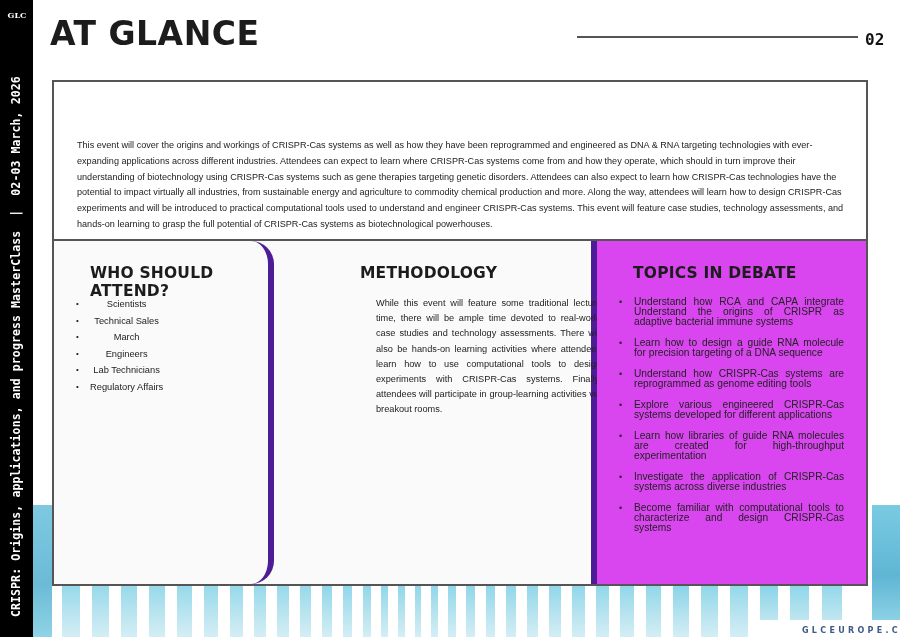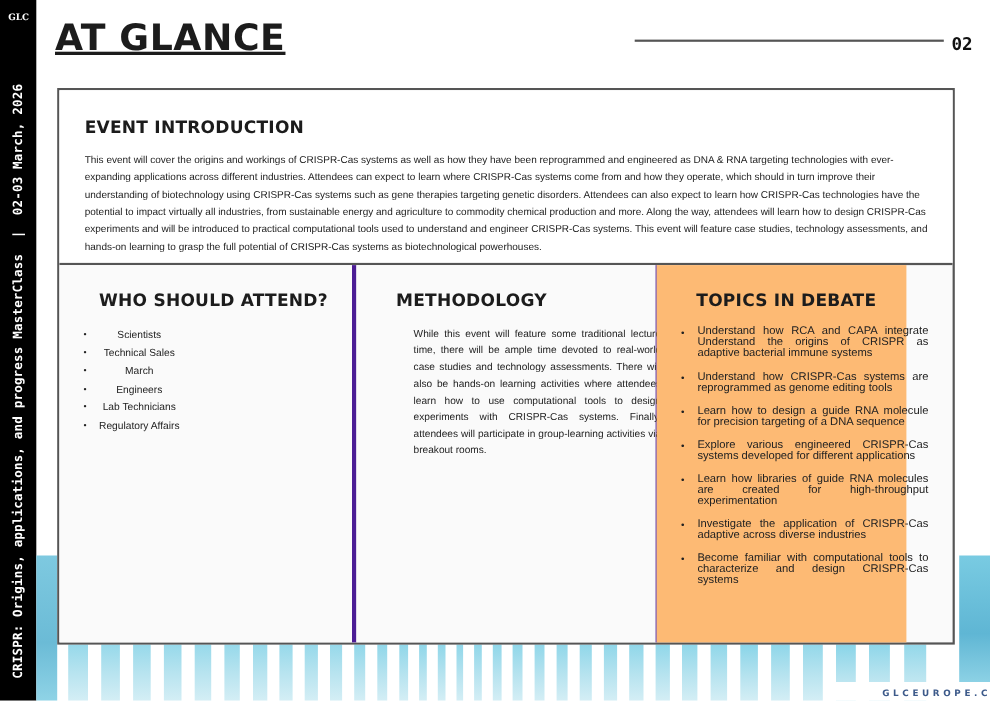--- a/index.html
+++ b/index.html
@@ -20,37 +20,37 @@
   .bars { position: absolute; left: 33px; top: 505px; width: 867px; height: 132px; }
   .bar { position: absolute; bottom: 0;
          background: linear-gradient(180deg, #6fc3dc 0%, #7bd0e6 45%, #b6e3ef 80%, #d4eef5 100%); }
   .bars .block-left { position: absolute; left: 0; top: 0; width: 19px; height: 132px;
          background: linear-gradient(180deg, #7ec9e0, #6bbbd6 60%, #8fd3e6); }
   .bars .block-right { position: absolute; right: 0; top: 0; width: 28px; height: 118px;
          background: linear-gradient(180deg, #79cbe2, #5fb6d4 60%, #8fd3e6); }
 
   
   .title { position: absolute; left: 50px; top: 14px; font-family: "DejaVu Sans", sans-serif; font-weight: bold;
-           font-size: 33px; letter-spacing: 0.5px; color: #1c1c1c; text-decoration: underline; }
+           font-size: 33px; letter-spacing: 0.5px; color: #1c1c1c; }
   .rule { position: absolute; left: 577px; top: 36px; width: 281px; height: 2px; background: #555; }
   .page-num { position: absolute; left: 865px; top: 30px; font-family: "DejaVu Sans Mono", monospace; font-weight: bold;
               font-size: 16px; color: #111; }
 
   
   .frame { position: absolute; left: 52px; top: 80px; width: 816px; height: 506px;
            border: 2px solid #555; background: #fafafa; }
   .intro { position: absolute; left: 0; top: 0; width: 812px; height: 159px; border-bottom: 2px solid #555; background: #fff; }
   .h2 { font-family: "DejaVu Sans", sans-serif; font-weight: bold; font-size: 15.5px; color: #1c1c1c; letter-spacing: 0.2px; }
   .intro .h2 { position: absolute; left: 23px; top: 25px; }
   .intro p { position: absolute; left: 23px; top: 56px; width: 770px; font-size: 9.1px; line-height: 15.8px; color: #222; }
 
   .col { position: absolute; top: 159px; height: 343px; }
-  .col1 { left: 0; width: 270px; border-right: 4px solid #4c1d95; background: #fafafa; }
-  .col2 { left: 270px; width: 273px; border-right: 1px solid #4c1d95; background: #fafafa; }
-  .col3 { left: 543px; width: 227px; background: #fdba74; }
+  .col1 { left: 0; width: 220px; border-right: 6px solid #4c1d95; background: #fafafa; border-radius: 23px; }
+  .col2 { left: 270px; width: 273px; border-right: 6px solid #4c1d95; background: #fafafa; }
+  .col3 { left: 543px; width: 269px; background: #d946ef; }
   .col .h2 { position: absolute; top: 23px; }
   .col1 .h2 { left: 36px; }
   .col2 .h2 { left: 36px; }
   .col3 .h2 { left: 36px; }
 
   .attend-list { position: absolute; left: 22px; top: 55px; list-style: none; text-align: center; }
   .attend-list li { font-size: 9.3px; line-height: 16.5px; color: #222; position: relative; padding-left: 14px; }
   .attend-list li::before { content: "•"; position: absolute; left: 0; top: 0; font-size: 8px; }
 
   .method { position: absolute; left: 24px; top: 55px; width: 225px; font-size: 9.2px; line-height: 15.2px;
@@ -112,21 +112,20 @@
     <div class="bar" style="left: 757px; width: 19px; height: 118px;"></div>
     <div class="bar" style="left: 789px; width: 20px; height: 126px;"></div>
   </div>
 
 <div class="title">AT GLANCE</div>
 <div class="rule"></div>
 <div class="page-num">02</div>
 
 <div class="frame">
   <section class="intro">
-    <h2 class="h2">EVENT INTRODUCTION</h2>
     <p>This event will cover the origins and workings of CRISPR-Cas systems as well as how they have been reprogrammed and engineered as DNA &amp; RNA targeting technologies with ever-expanding applications across different industries. Attendees can expect to learn where CRISPR-Cas systems come from and how they operate, which should in turn improve their understanding of biotechnology using CRISPR-Cas systems such as gene therapies targeting genetic disorders. Attendees can also expect to learn how CRISPR-Cas technologies have the potential to impact virtually all industries, from sustainable energy and agriculture to commodity chemical production and more. Along the way, attendees will learn how to design CRISPR-Cas experiments and will be introduced to practical computational tools used to understand and engineer CRISPR-Cas systems. This event will feature case studies, technology assessments, and hands-on learning to grasp the full potential of CRISPR-Cas systems as biotechnological powerhouses.</p>
   </section>
 
   <section class="col col1">
     <h2 class="h2">WHO SHOULD ATTEND?</h2>
     <ul class="attend-list">
       <li>Scientists</li>
       <li>Technical Sales</li>
       <li>March</li>
       <li>Engineers</li>
@@ -137,24 +136,24 @@
 
   <section class="col col2">
     <h2 class="h2">METHODOLOGY</h2>
     <p class="method">While this event will feature some traditional lecture time, there will be ample time devoted to real-world case studies and technology assessments. There will also be hands-on learning activities where attendees learn how to use computational tools to design experiments with CRISPR-Cas systems. Finally, attendees will participate in group-learning activities via breakout rooms.</p>
   </section>
 
   <section class="col col3">
     <h2 class="h2">TOPICS IN DEBATE</h2>
     <ul class="topics">
       <li>Understand how RCA and CAPA integrate Understand the origins of CRISPR as adaptive bacterial immune systems</li>
+      <li>Learn how to design a guide RNA molecule for precision targeting of a DNA sequence</li>
       <li>Understand how CRISPR-Cas systems are reprogrammed as genome editing tools</li>
-      <li>Learn how to design a guide RNA molecule for precision targeting of a DNA sequence</li>
       <li>Explore various engineered CRISPR-Cas systems developed for different applications</li>
       <li>Learn how libraries of guide RNA molecules are created for high-throughput experimentation</li>
-      <li>Investigate the application of CRISPR-Cas adaptive across diverse industries</li>
+      <li>Investigate the application of CRISPR-Cas systems across diverse industries</li>
       <li>Become familiar with computational tools to characterize and design CRISPR-Cas systems</li>
     </ul>
   </section>
 </div>
 
 <div class="site-bg"></div>
 <div class="site">GLCEUROPE.COM</div>
 
 </body></html>

